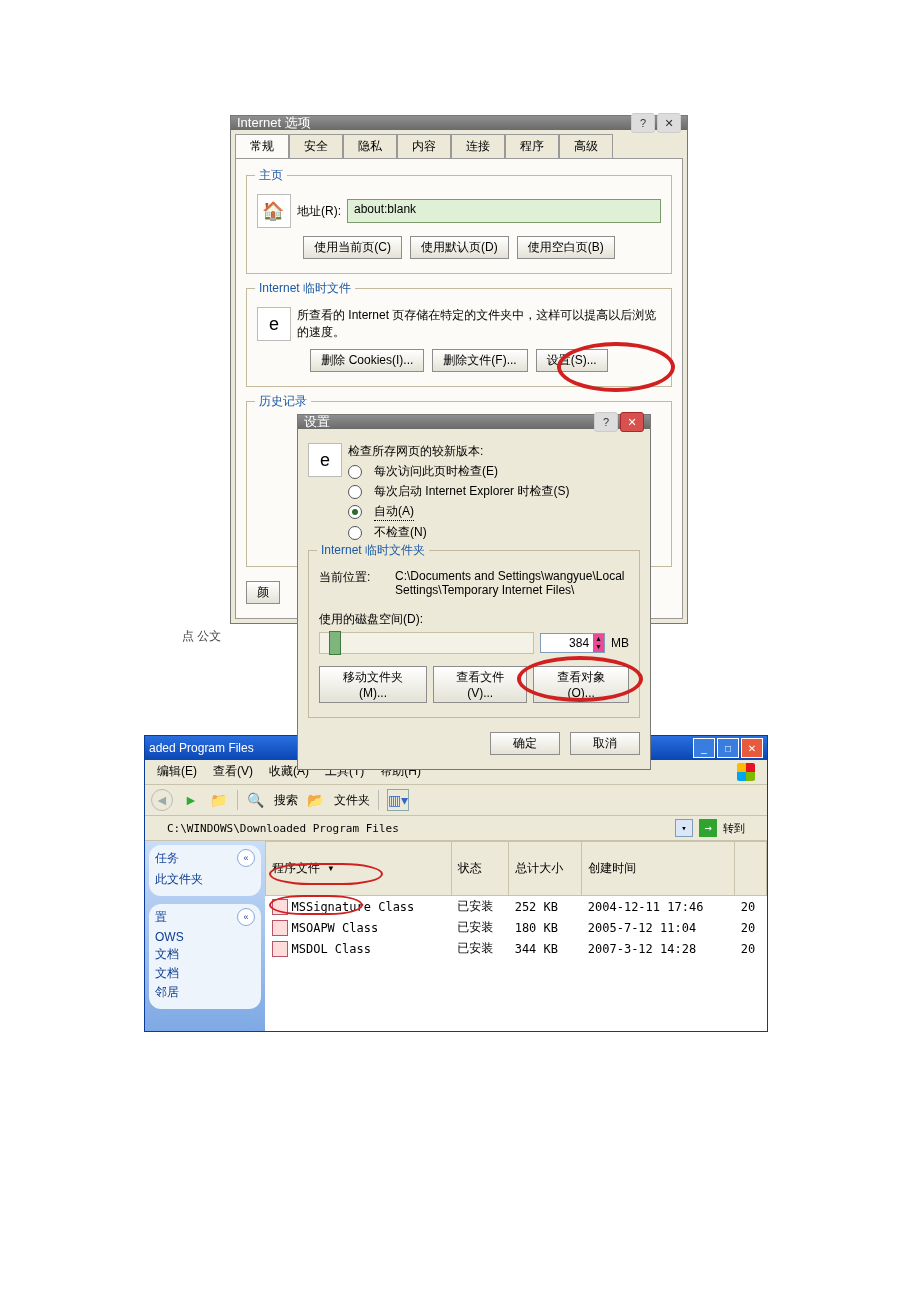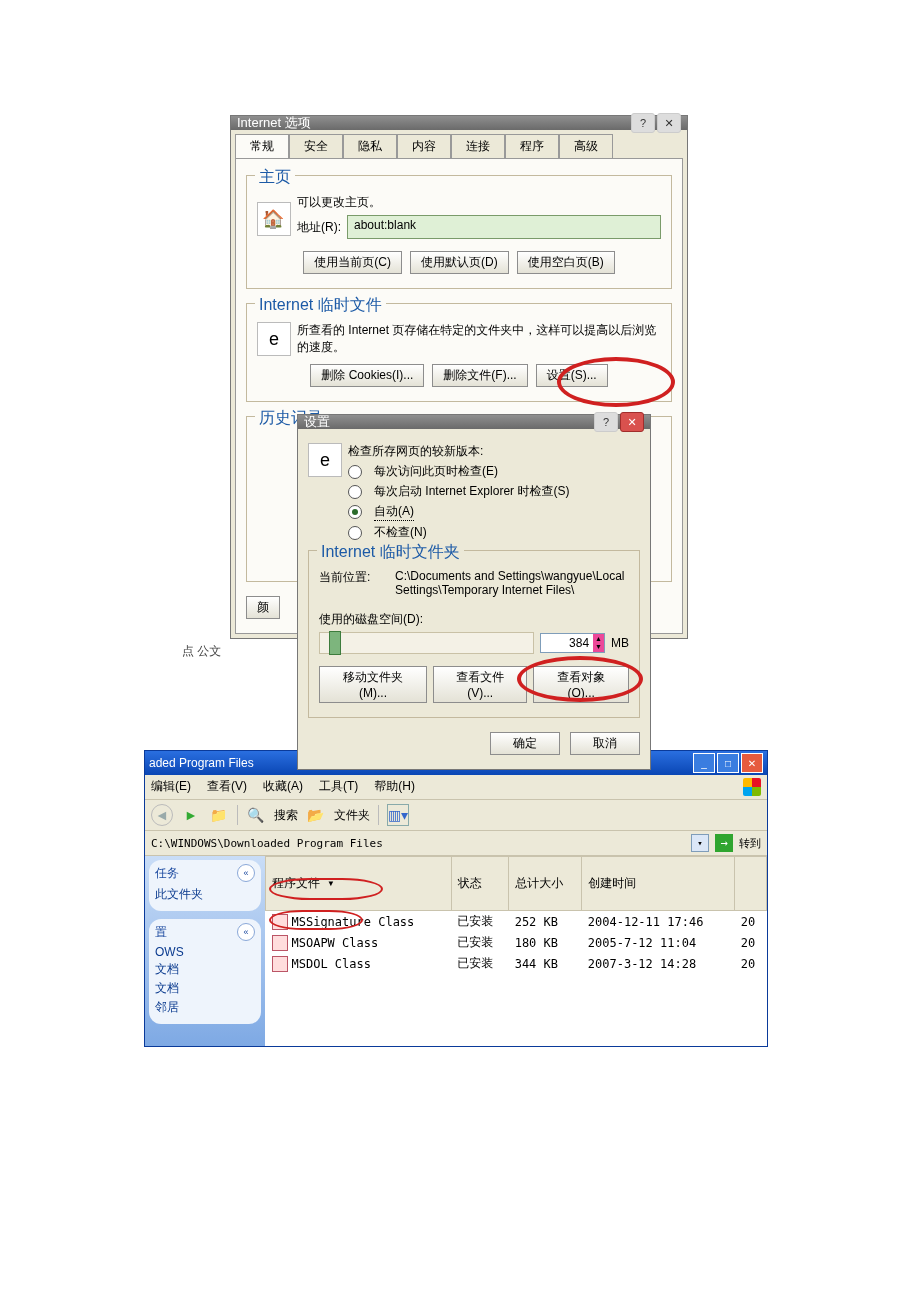--- a/index.html
+++ b/index.html
@@ -8,21 +8,21 @@
 .win{border:1px solid #777;background:#ece9d8;position:relative}
 .titlebar{background:linear-gradient(#8f8f8f,#6a6a6a);color:#fff;display:flex;align-items:center;height:14px;padding:0 6px;font-size:13px}
 .titlebar .sp{flex:1}
 .tbtn{width:22px;height:18px;border:1px solid #ccc;background:#ddd;color:#333;font-size:11px;display:flex;align-items:center;justify-content:center;margin-left:2px;border-radius:3px;cursor:pointer}
 .tbtn.close{background:#d9514e;color:#fff;border-color:#a12d2b}
 .tabs{display:flex;padding:4px 4px 0 4px;background:#ece9d8}
 .tab{padding:3px 14px;border:1px solid #999;background:#ece9d8;border-bottom:none;margin-right:0;font-size:12px;cursor:pointer}
 .tab.active{background:#fcfbf7;position:relative;z-index:2}
 .pane{background:#fcfbf7;border:1px solid #999;margin:0 4px 4px 4px;padding:10px}
 .group{border:1px solid #c3b99e;margin:6px 0 14px 0;padding:14px 10px 10px 10px;position:relative}
-.group .legend{position:absolute;top:-9px;left:8px;background:#fcfbf7;padding:0 4px;color:#1c5aa6;font-size:16px}
+.group .legend{position:absolute;top:-9px;left:8px;background:#fcfbf7;padding:0 4px;color:#1c5aa6;font-size:12px}
 .row{display:flex;align-items:center;gap:6px;margin:4px 0}
 .ico{width:32px;height:32px;flex:0 0 32px;border:1px solid #bbb;background:#fff;display:flex;align-items:center;justify-content:center;font-size:18px}
 .btn{border:1px solid #8d8d8d;background:linear-gradient(#fff,#e4e2d6);padding:2px 10px;font-size:12px;cursor:pointer;min-height:22px;display:inline-flex;align-items:center}
 .input{border:1px solid #7a9b6a;background:#dff0d6;padding:2px 6px;flex:1;min-height:18px}
 .radio{display:flex;align-items:center;gap:12px;margin:3px 0}
 .radio .dot{width:12px;height:12px;border:1px solid #555;border-radius:50%;background:#fff;display:flex;align-items:center;justify-content:center}
 .radio.sel .dot::after{content:"";width:6px;height:6px;background:#2b6b2b;border-radius:50%}
 .slider{height:20px;background:#f4f1e6;border:1px solid #c9c1a6;position:relative;flex:1}
 .slider .thumb{position:absolute;top:-2px;left:4%;width:10px;height:22px;background:#7db57d;border:1px solid #3d7c3d}
 .spin{display:flex;align-items:center;border:1px solid #7f9db9;background:#ec4899}
@@ -31,24 +31,24 @@
 .spin .arr div{font-size:7px;line-height:8px;padding:0 2px;cursor:pointer}
 .ring{position:absolute;border:4px solid #d02020;border-radius:50%;pointer-events:none}
 
 .win2{position:absolute;left:66px;top:298px;width:352px}
 
 .explorer{margin:30px 0 0 144px;width:622px;border:1px solid #0a3a9a}
 .exbar{background:linear-gradient(#2a6fe0,#0a46b4);color:#fff;height:24px;display:flex;align-items:center;padding:0 4px;font-size:12px}
 .exbar .sp{flex:1}
 .exbar .wbtn{width:20px;height:18px;border:1px solid #fff;background:#3a7de0;color:#fff;margin-left:2px;display:flex;align-items:center;justify-content:center;font-size:10px;cursor:pointer}
 .exbar .wbtn.red{background:#e65b3e}
-.menubar{background:#ece9d8;border-bottom:1px solid #c9c3ad;padding:3px 6px;display:flex;gap:16px;font-size:12px}
+.menubar{background:#ece9d8;border-bottom:1px solid #c9c3ad;padding:3px 12px;display:flex;gap:16px;font-size:12px}
 .toolbar{background:#ece9d8;border-bottom:1px solid #c9c3ad;padding:4px 6px;display:flex;align-items:center;gap:8px}
 .tb-ico{width:20px;height:20px;display:flex;align-items:center;justify-content:center;font-size:14px}
-.addr{background:#ece9d8;border-bottom:1px solid #c9c3ad;padding:3px 6px;display:flex;align-items:center;gap:6px;font-size:11px;font-family:SimSun,monospace}
+.addr{background:#ece9d8;border-bottom:1px solid #c9c3ad;padding:3px 22px;display:flex;align-items:center;gap:6px;font-size:11px;font-family:SimSun,monospace}
 .addr .path{flex:1}
 .addr .go{background:#2fa52f;color:#fff;width:18px;height:18px;display:flex;align-items:center;justify-content:center;font-size:12px}
 .exbody{display:flex;background:#fff;height:190px}
 .side{width:120px;background:linear-gradient(#c9ddf7,#7ea9e4);font-size:12px;color:#0b3b8f;display:flex;flex-direction:column}
 .sidebox{background:#eef4fc;margin:4px;border-radius:12px;padding:4px 6px;position:relative}
 .sidebox .hd{display:flex;justify-content:space-between;align-items:center;color:#1c4aa0;font-size:12px}
 .sidebox .hd .chev{width:16px;height:16px;border:1px solid #8aa8d8;border-radius:50%;background:#fff;display:flex;align-items:center;justify-content:center;font-size:9px}
 .sidelinks{padding:2px 0}
 .sidelinks div{color:#0b3b8f;margin:2px 0;cursor:pointer}
 .files{flex:1;font-family:SimSun,monospace;font-size:12px}
@@ -81,21 +81,20 @@
       <div class="tab">程序</div>
       <div class="tab">高级</div>
     </div>
     <div class="pane">
 
       <div class="group">
         <span class="legend">主页</span>
         <div class="row">
           <div class="ico">🏠</div>
           <div style="flex:1">
-            <div>可以更改主页。</div>
             <div class="row">
               <span>地址(R):</span>
               <div class="input">about:blank</div>
             </div>
           </div>
         </div>
         <div class="row" style="justify-content:center;gap:8px;margin-top:8px">
           <button class="btn">使用当前页(C)</button>
           <button class="btn">使用默认页(D)</button>
           <button class="btn">使用空白页(B)</button>

